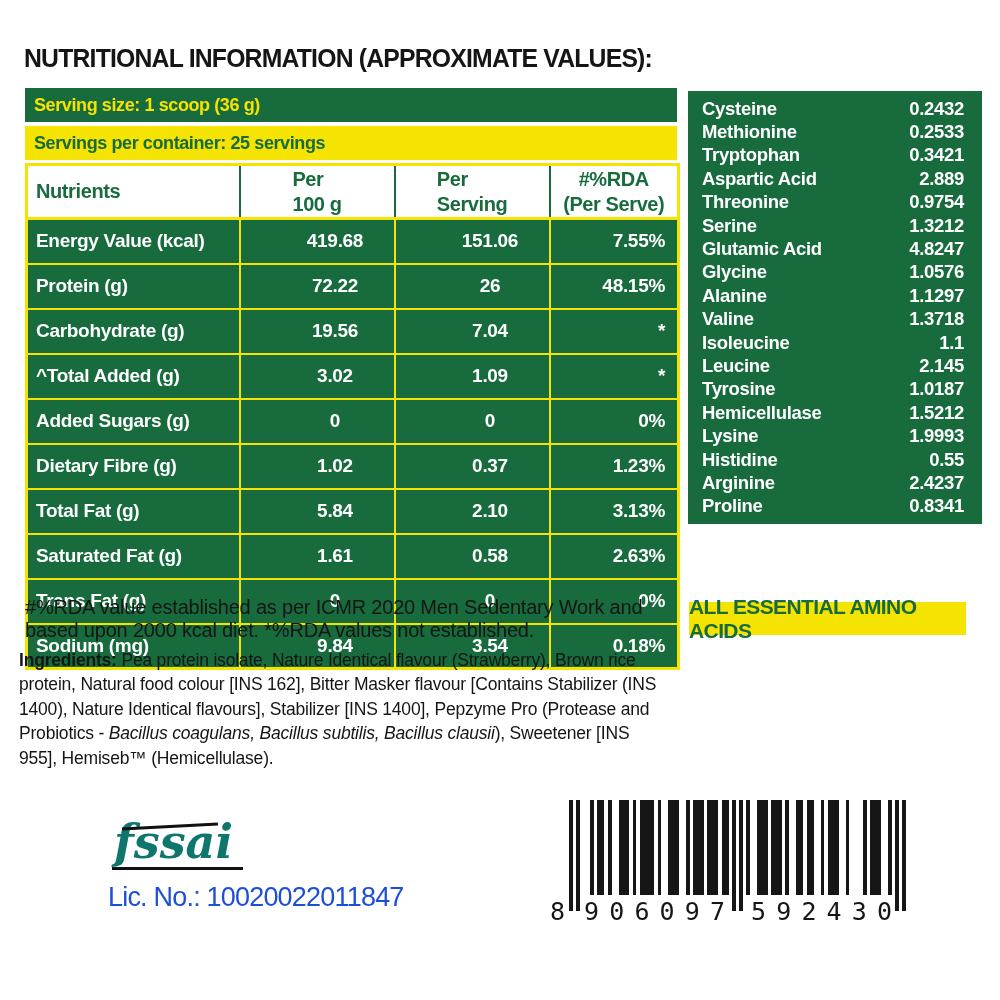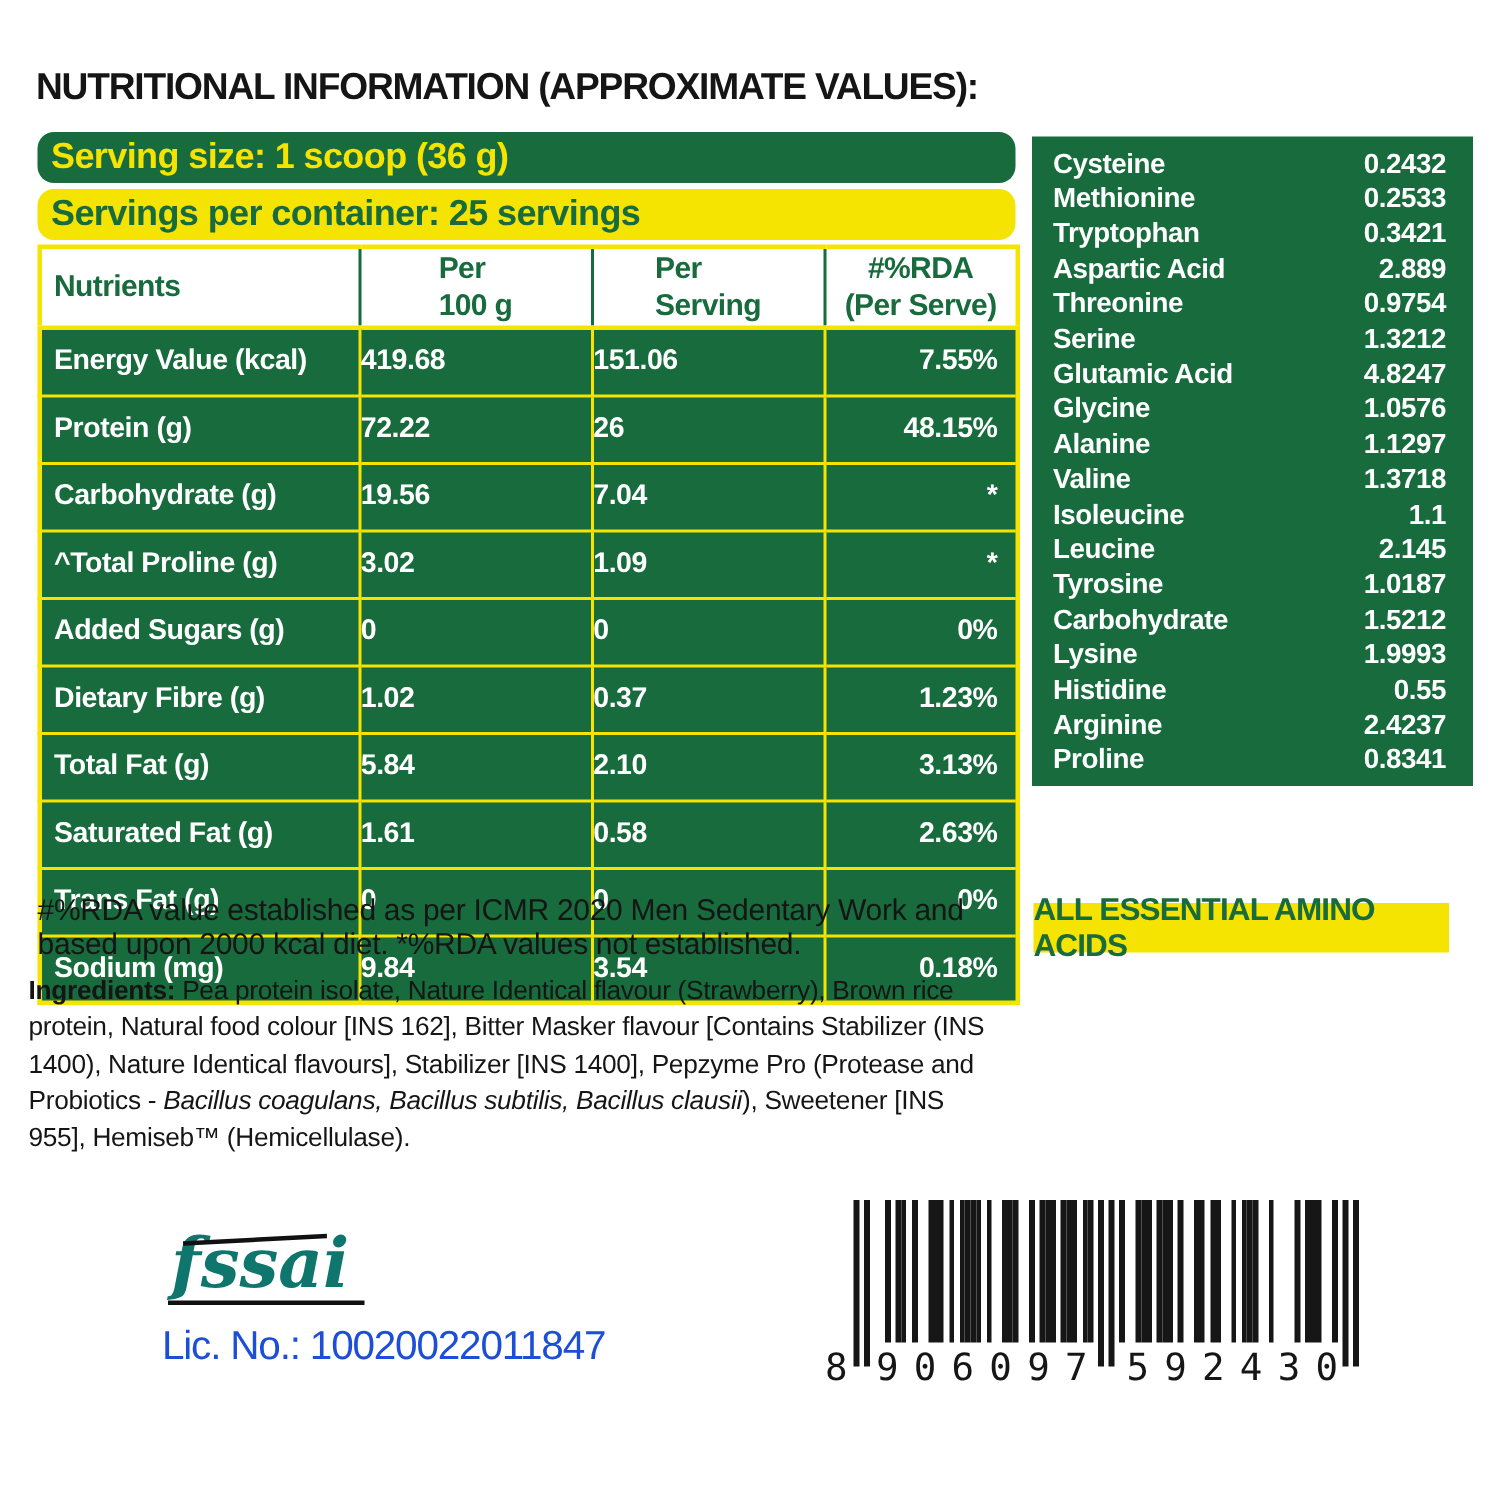--- a/index.html
+++ b/index.html
@@ -10,21 +10,21 @@
   *{margin:0;padding:0;box-sizing:border-box;}
   body{width:1000px;height:1000px;background:#fff;font-family:"Liberation Sans",sans-serif;}
   .page{position:relative;width:1000px;height:1000px;background:#fff;overflow:hidden;}
 
   .title{
     position:absolute;left:24px;top:44px;width:660px;
     font-size:25px;font-weight:700;color:var(--ink);letter-spacing:-0.8px;
     transform:scaleX(0.99);transform-origin:left;
   }
 
-  .banner{position:absolute;left:25px;width:652px;height:34px;display:flex;align-items:center;padding-left:9px;font-size:24px;font-weight:700;letter-spacing:-0.4px;border-radius:11px;}
+  .banner{position:absolute;left:25px;width:652px;height:34px;display:flex;align-items:center;padding-left:9px;font-size:18px;font-weight:700;letter-spacing:-0.4px;}
   .banner-green{top:88px;background:var(--green);color:var(--yellow);}
   .banner-yellow{top:126px;background:var(--yellow);color:var(--green);}
 
   table.nutrients{
     position:absolute;left:25px;top:163px;width:652px;
     border-collapse:collapse;table-layout:fixed;
     border:3px solid var(--yellow);
   }
   table.nutrients th{
     background:#fff;color:var(--green);font-weight:700;font-size:20px;
@@ -35,21 +35,21 @@
   table.nutrients th .hdr-block{display:inline-block;text-align:left;white-space:pre-line;line-height:1.25;}
   table.nutrients th.c1{text-align:left;padding-left:8px;}
   table.nutrients th.c2,table.nutrients th.c3{text-align:center;}
   table.nutrients th.c4{text-align:center;white-space:pre-line;line-height:1.25;}
   table.nutrients td{
     background:var(--green);color:#fff;font-weight:700;font-size:19px;
     height:45px;border:2.5px solid var(--yellow);letter-spacing:-0.3px;
     vertical-align:middle;
   }
   table.nutrients td.c1{text-align:left;padding-left:8px;}
-  table.nutrients td.c2,table.nutrients td.c3{}
+  table.nutrients td.c2,table.nutrients td.c3{text-align:center;padding-left:36px;}
   table.nutrients td.c4{text-align:right;padding-right:12px;}
 
   .footnote{
     position:absolute;left:25px;top:596px;width:655px;
     font-size:20px;line-height:23px;color:var(--ink);letter-spacing:-0.2px;
   }
   .ingredients{
     position:absolute;left:19px;top:648px;width:652px;
     font-size:17.5px;line-height:24.4px;color:var(--ink);letter-spacing:-0.2px;
   }
@@ -146,21 +146,21 @@
           <td class="c3">26</td>
           <td class="c4">48.15%</td>
         </tr>
       <tr>
           <td class="c1">Carbohydrate (g)</td>
           <td class="c2">19.56</td>
           <td class="c3">7.04</td>
           <td class="c4">*</td>
         </tr>
       <tr>
-          <td class="c1">^Total Proline (g)</td>
+          <td class="c1">^Total Added (g)</td>
           <td class="c2">3.02</td>
           <td class="c3">1.09</td>
           <td class="c4">*</td>
         </tr>
       <tr>
           <td class="c1">Added Sugars (g)</td>
           <td class="c2">0</td>
           <td class="c3">0</td>
           <td class="c4">0%</td>
         </tr>
@@ -249,21 +249,21 @@
         </div>
       <div class="amino-row">
           <span>Leucine</span>
           <span>2.145</span>
         </div>
       <div class="amino-row">
           <span>Tyrosine</span>
           <span>1.0187</span>
         </div>
       <div class="amino-row">
-          <span>Carbohydrate</span>
+          <span>Hemicellulase</span>
           <span>1.5212</span>
         </div>
       <div class="amino-row">
           <span>Lysine</span>
           <span>1.9993</span>
         </div>
       <div class="amino-row">
           <span>Histidine</span>
           <span>0.55</span>
         </div>

